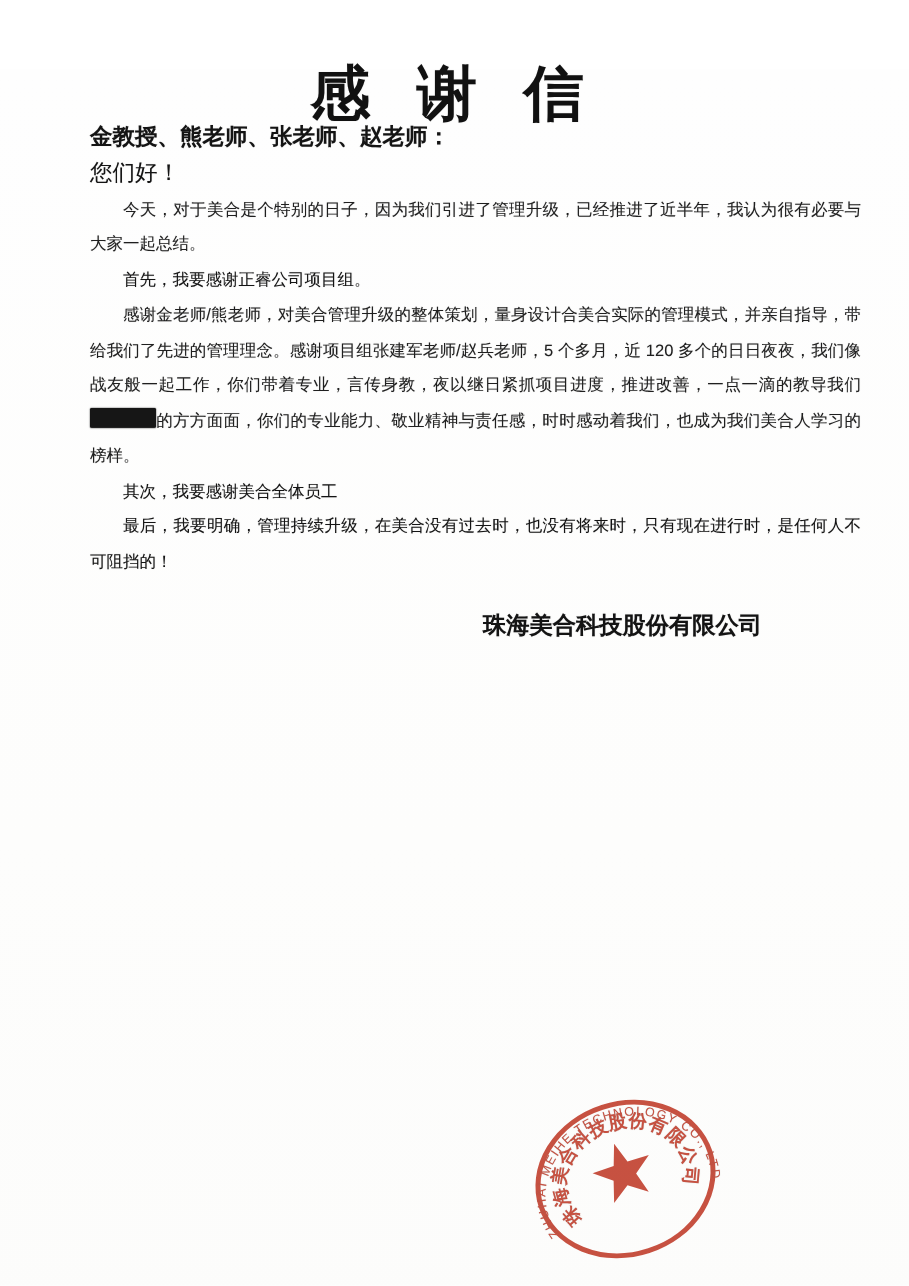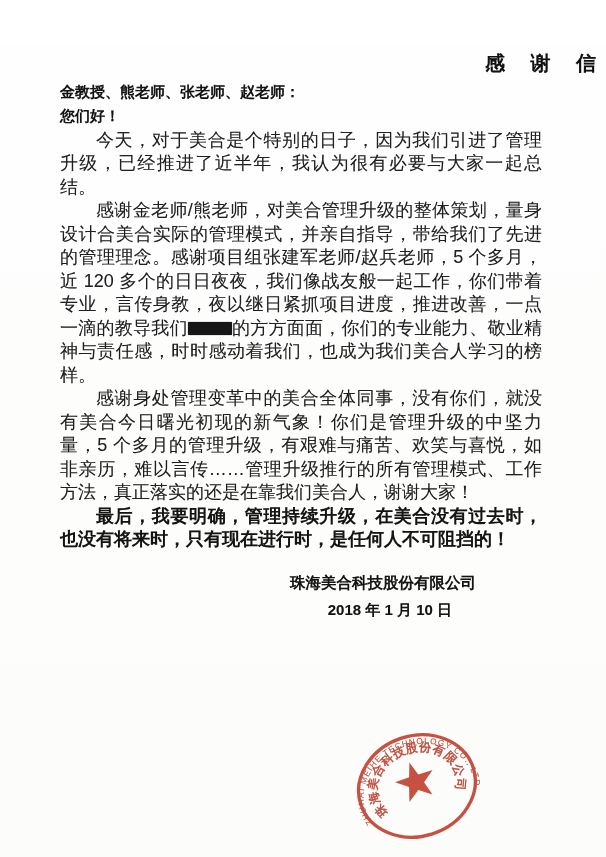--- a/index.html
+++ b/index.html
@@ -12,43 +12,43 @@
   }
   .page{
     position:relative;
     width:606px;height:857px;
     background:linear-gradient(180deg,#fefefe 0%,#fdfdfc 60%,#fcfcfb 100%);
     color:#1f1f1f;
     text-shadow:0 0 0.6px rgba(70,70,70,0.35);
   }
   .letter-title{
     margin:46px 0 0 0;
-    text-align:right;
-    font-size:20px;
+    text-align:center;
+    font-size:40px;
     line-height:34px;
     font-weight:700;
     letter-spacing:10px;
     color:#111;
   }
   .body-col{
-    padding:0 64px 0 60px;
+    padding:0 32px 0 60px;
   }
   .salutation{
     margin-top:16px;
     font-weight:700;
     color:#141414;
   }
   .para{
     margin:0;
-    font-size:18px;
+    font-size:11px;
     line-height:23.5px;
     text-align:justify;
   }
   .indent{ text-indent:2em; }
-  .bold{ font-weight:700; color:#141414; }
+  .bold{ font-weight:400; color:#141414; }
   .salutation{ font-size:15px; line-height:24px; }
   .greeting{ font-size:15px; line-height:24.5px; }
   .redaction{
     display:inline-block;
     width:44px;height:13px;
     background:#161616;
     border-radius:1px;
     vertical-align:-1px;
     box-shadow:0 0 1px #000;
   }
@@ -91,36 +91,36 @@
   <h1 class="letter-title">感 谢 信</h1>
 
   <div class="body-col">
 
     <div class="para salutation">金教授、熊老师、张老师、赵老师：</div>
 
     <div class="para greeting bold">您们好！</div>
 
     <p class="para indent">今天，对于美合是个特别的日子，因为我们引进了管理升级，已经推进了近半年，我认为很有必要与大家一起总结。</p>
 
+    <p class="para indent bold">首先，我要感谢正睿公司项目组。</p>
 
     <p class="para indent"><span>感谢金老师/熊老师，对美合管理升级的整体策划，量身设计合美合实际的管理模式，并亲自指导，带给我们了先进的管理理念。感谢项目组张建军老师/赵兵老师，5 个多月，近 120 多个的日日夜夜，我们像战友般一起工作，你们带着专业，言传身教，夜以继日紧抓项目进度，推进改善，一点一滴的教导我们</span><span class="redaction"></span><span>的方方面面，你们的专业能力、敬业精神与责任感，时时感动着我们，也成为我们美合人学习的榜样。</span></p>
 
 
+    <p class="para indent bold">其次，我要感谢美合全体员工</p>
 
-    <p class="para indent">感谢身处管理变革中的美合全体同事，没有你们，就没有美合今日曙光初现的新气象！你们是管理升级的中坚力量，5 个多月的管理升级，有艰难与痛苦、欢笑与喜悦，如非亲历，难以言传……管理升级推行的所有管理模式、工作方法，真正落实的还是在靠我们美合人，谢谢大家！</p>
 
 
 
     <p class="para indent bold">最后，我要明确，管理持续升级，在美合没有过去时，也没有将来时，只有现在进行时，是任何人不可阻挡的！</p>
 
 
 
     <div class="signature">
       <div class="company-line">珠海美合科技股份有限公司</div>
-      <div class="date-line">2018 年 1 月 10 日</div>
     </div>
 
   </div>
 
   <div class="seal">
     <svg viewBox="0 0 140 120" xmlns="http://www.w3.org/2000/svg">
       <defs>
         <path id="arcEn" d="M 15 80 A 57 49 0 1 1 125 80"></path>
         <path id="arcZh" d="M 33 74 A 41 34 0 1 1 107 74"></path>
       </defs>

